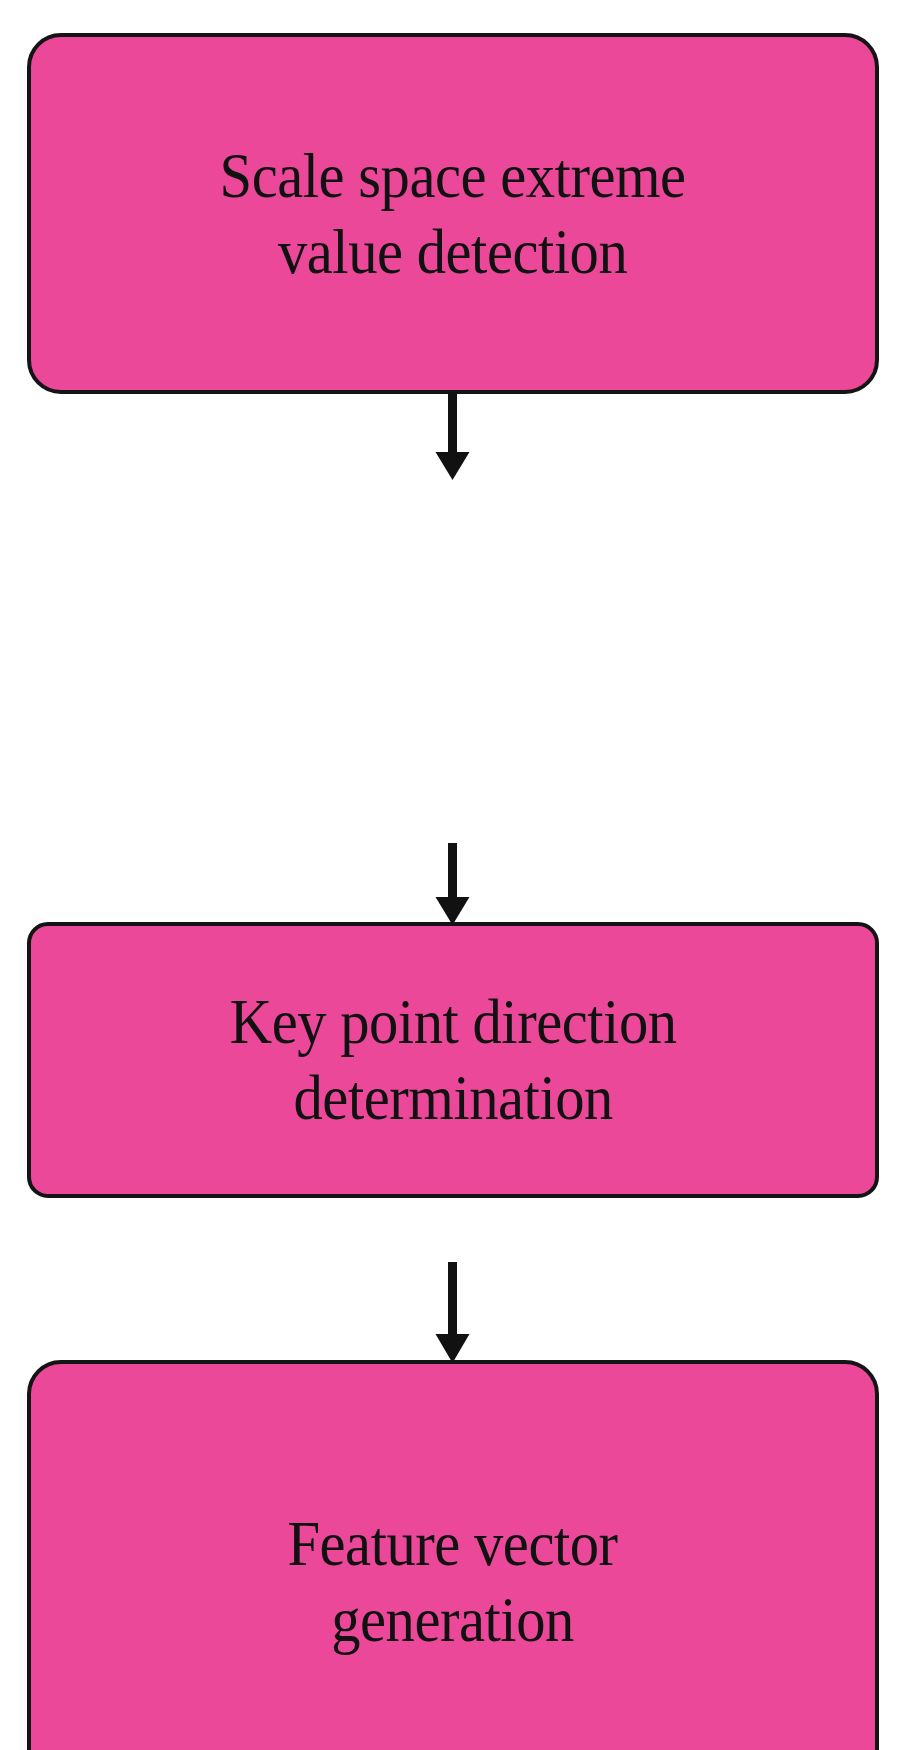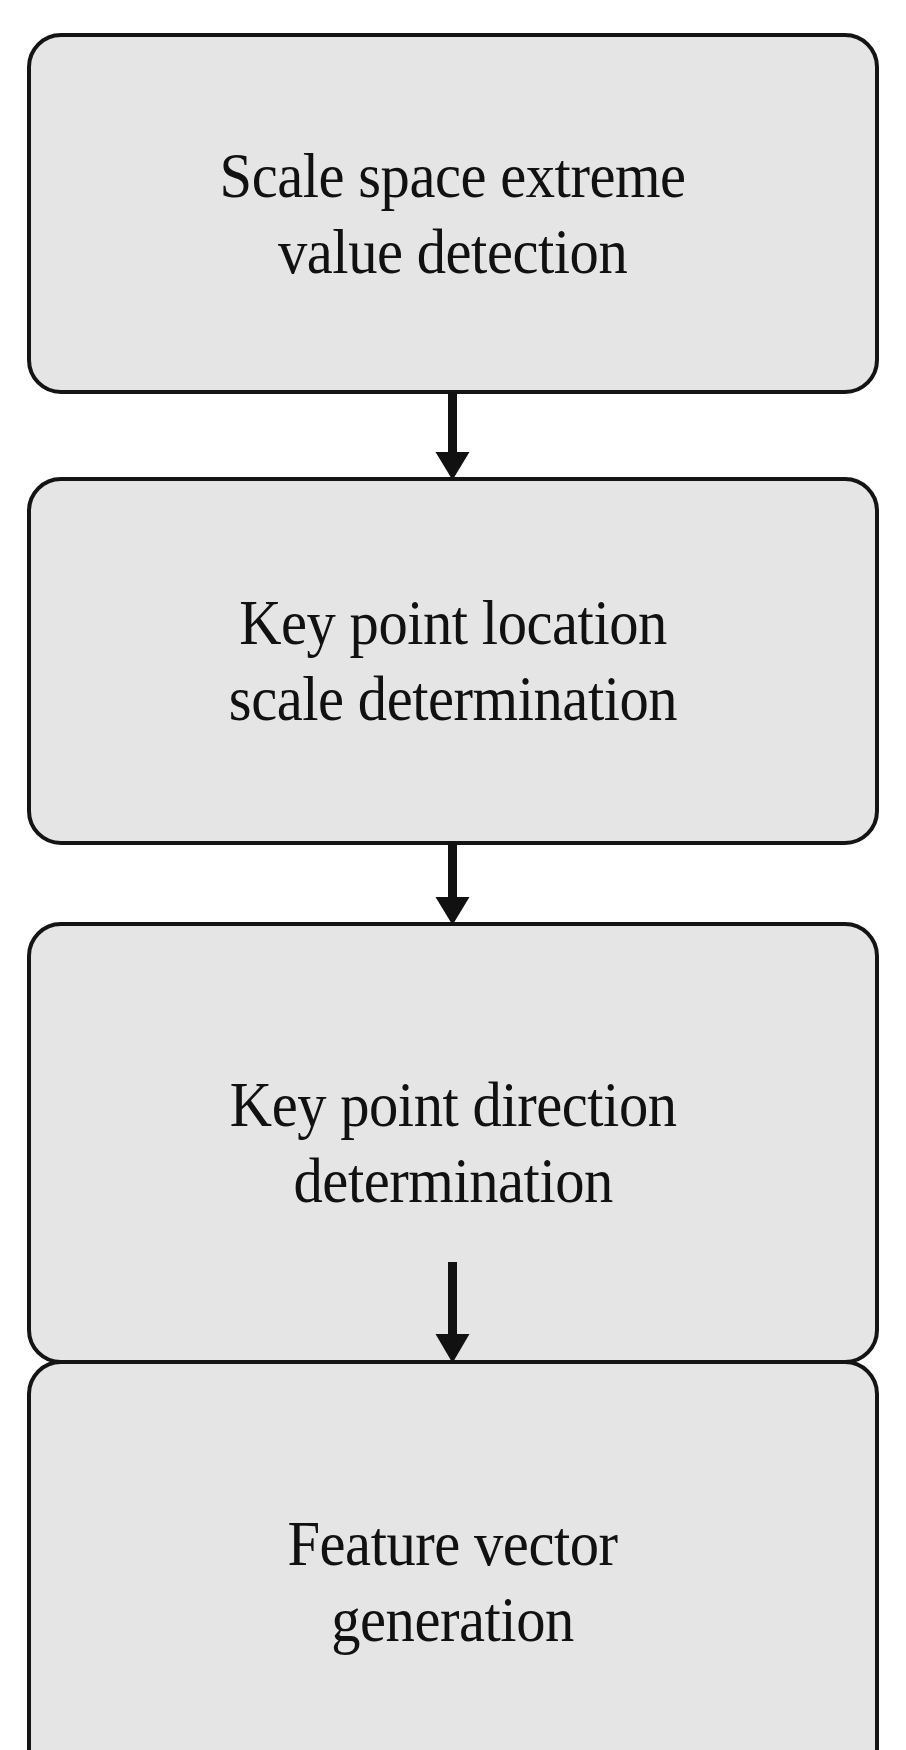--- a/index.html
+++ b/index.html
@@ -23,42 +23,42 @@
     height: 1750px;
   }
 
   .node {
     position: absolute;
     left: 27px;
     width: 852px;
     box-sizing: border-box;
     border: 4px solid #141414;
     border-radius: 34px;
-    background: #e5e5e5;
+    background: #ec4899;
     display: flex;
     align-items: center;
     justify-content: center;
     text-align: center;
   }
 
   .node-label {
     font-family: "Liberation Serif", "DejaVu Serif", serif;
     font-size: 63px;
     line-height: 76px;
     color: #111111;
     letter-spacing: -0.5px;
     transform: scaleX(0.93);
     transform-origin: center center;
     white-space: pre-line;
     padding: 0 24px;
   }
 
   #node-1 { top: 33px;   height: 361px; }
   #node-2 { top: 477px;  height: 368px; }
-  #node-3 { top: 922px;  height: 442px; }
+  #node-3 { top: 922px;  height: 276px; border-radius: 21px; }
   #node-4 { top: 1360px; height: 444px; }
 
   .connector {
     position: absolute;
     left: 0;
     width: 906px;
     pointer-events: none;
   }
   #connector-1 { top: 392px;  height: 88px;  }
   #connector-2 { top: 843px;  height: 82px;  }
@@ -76,24 +76,20 @@
 value detection</div>
   </div>
 
   <div class="connector" id="connector-1">
     <svg class="arrow-svg" viewBox="0 0 906 88" preserveAspectRatio="none">
       <rect x="448" y="0" width="9" height="62" fill="#111111"></rect>
       <polygon points="435.5,60 469.5,60 452.5,88" fill="#111111"></polygon>
     </svg>
   </div>
 
-  <div class="node" id="node-2">
-    <div class="node-label">Key point location
-scale determination</div>
-  </div>
 
   <div class="connector" id="connector-2">
     <svg class="arrow-svg" viewBox="0 0 906 82" preserveAspectRatio="none">
       <rect x="448" y="0" width="9" height="56" fill="#111111"></rect>
       <polygon points="435.5,54 469.5,54 452.5,82" fill="#111111"></polygon>
     </svg>
   </div>
 
   <div class="node" id="node-3">
     <div class="node-label">Key point direction

